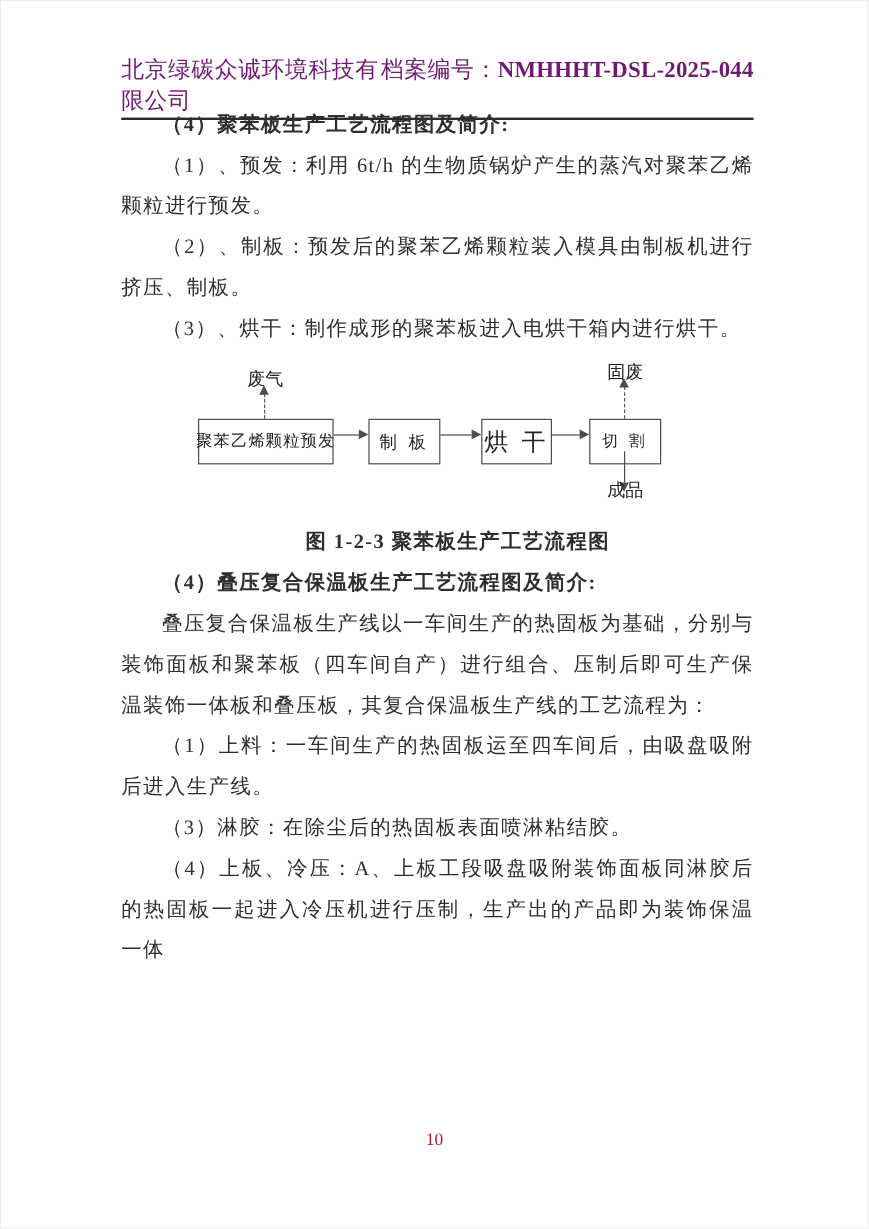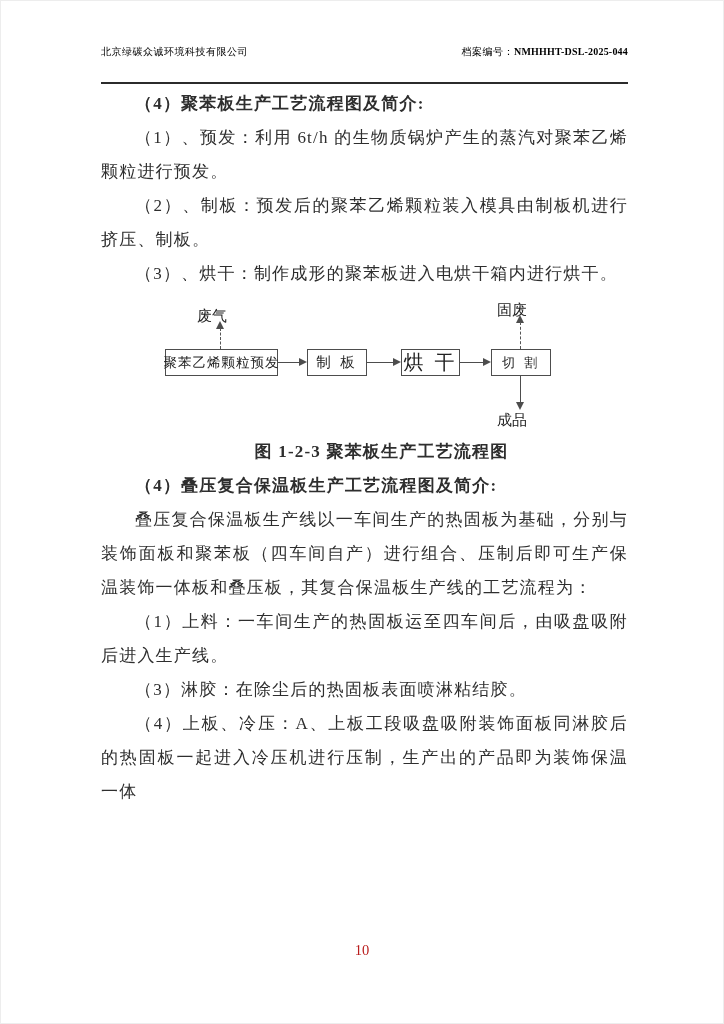--- a/index.html
+++ b/index.html
@@ -12,23 +12,23 @@
     border: 1px solid #ededed;
     font-family: "Liberation Serif", "DejaVu Serif", serif;
     color: #2e2e2e;
     overflow: hidden;
   }
   
   .header {
     position: absolute;
     top: 44px; left: 100px; width: 527px;
     display: flex; justify-content: space-between; align-items: baseline;
-    font-size: 10px; letter-spacing: 0.5px; color: #000000;
+    font-size: 19px; letter-spacing: 0.5px; color: #701a75;
     border-bottom: 2px solid #2b2b2b;
-    padding-bottom: 23px;
+    padding-bottom: 1px;
   }
   .archive { white-space: nowrap; }
   .archive .num { font-weight: bold; letter-spacing: 0.2px; }
   
   .content {
     position: absolute;
     top: 86px; left: 100px; width: 527px;
     font-size: 17px; line-height: 34px;
     letter-spacing: 1.2px;
     text-align: justify;
@@ -37,26 +37,26 @@
   .heading { font-weight: bold; margin-bottom: 8px; }
   .heading2 { font-weight: bold; margin-bottom: 4px; }
   .caption { text-align: center; text-indent: 0; font-weight: bold; }
   
   .diagram {
     position: relative; height: 140px; margin-top: 4px;
     text-indent: 0; letter-spacing: 0; line-height: normal;
     text-align: left; font-size: 14px;
   }
   .dbox {
-    position: absolute; height: 27px; top: 54px;
+    position: absolute; height: 38px; top: 54px;
     border: 1.5px solid #4d4d4d; background: #fff; color: #222;
     display: flex; align-items: center; justify-content: center;
     white-space: nowrap;
   }
-  .dlabel { position: absolute; width: 48px; font-size: 15px; color: #222; }
+  .dlabel { position: absolute; width: 48px; text-align: center; font-size: 15px; color: #222; }
   .hline { position: absolute; top: 67px; height: 0; border-top: 1.5px solid #4d4d4d; }
   .head-right { position: absolute; top: 63px; width: 0; height: 0;
     border-top: 4px solid transparent; border-bottom: 4px solid transparent;
     border-left: 8px solid #4d4d4d; }
   .vdash { position: absolute; width: 0; border-left: 1.5px dashed #555; }
   .vsolid { position: absolute; width: 0; border-left: 1.5px solid #4d4d4d; }
   .head-up { position: absolute; width: 0; height: 0;
     border-left: 4.5px solid transparent; border-right: 4.5px solid transparent;
     border-bottom: 8px solid #4d4d4d; }
   .head-down { position: absolute; width: 0; height: 0;
@@ -106,21 +106,21 @@
       <div class="head-right" style="left:292px;"></div>
 
       <div class="dbox" style="left:300px; width:59px; font-size:20px; letter-spacing:3px;">烘 干</div>
       <div class="hline" style="left:359px; width:23px;"></div>
       <div class="head-right" style="left:382px;"></div>
 
       <div class="dbox" style="left:390px; width:60px; font-size:13px; letter-spacing:3px;">切 割</div>
 
       <div class="vsolid" style="left:419px; top:81px; height:26px;"></div>
       <div class="head-down" style="left:415px; top:107px;"></div>
-      <div class="dlabel" style="left:396px; top:116px;">成品</div>
+      <div class="dlabel" style="left:396px; top:104px;">成品</div>
     </div>
 
     <p class="caption">图 1-2-3 聚苯板生产工艺流程图</p>
 
     <p class="heading2">（4）叠压复合保温板生产工艺流程图及简介:</p>
     <p>叠压复合保温板生产线以一车间生产的热固板为基础，分别与装饰面板和聚苯板（四车间自产）进行组合、压制后即可生产保温装饰一体板和叠压板，其复合保温板生产线的工艺流程为：</p>
     <p>（1）上料：一车间生产的热固板运至四车间后，由吸盘吸附后进入生产线。</p>
     <p>（3）淋胶：在除尘后的热固板表面喷淋粘结胶。</p>
     <p>（4）上板、冷压：A、上板工段吸盘吸附装饰面板同淋胶后的热固板一起进入冷压机进行压制，生产出的产品即为装饰保温一体</p>
   </div>

